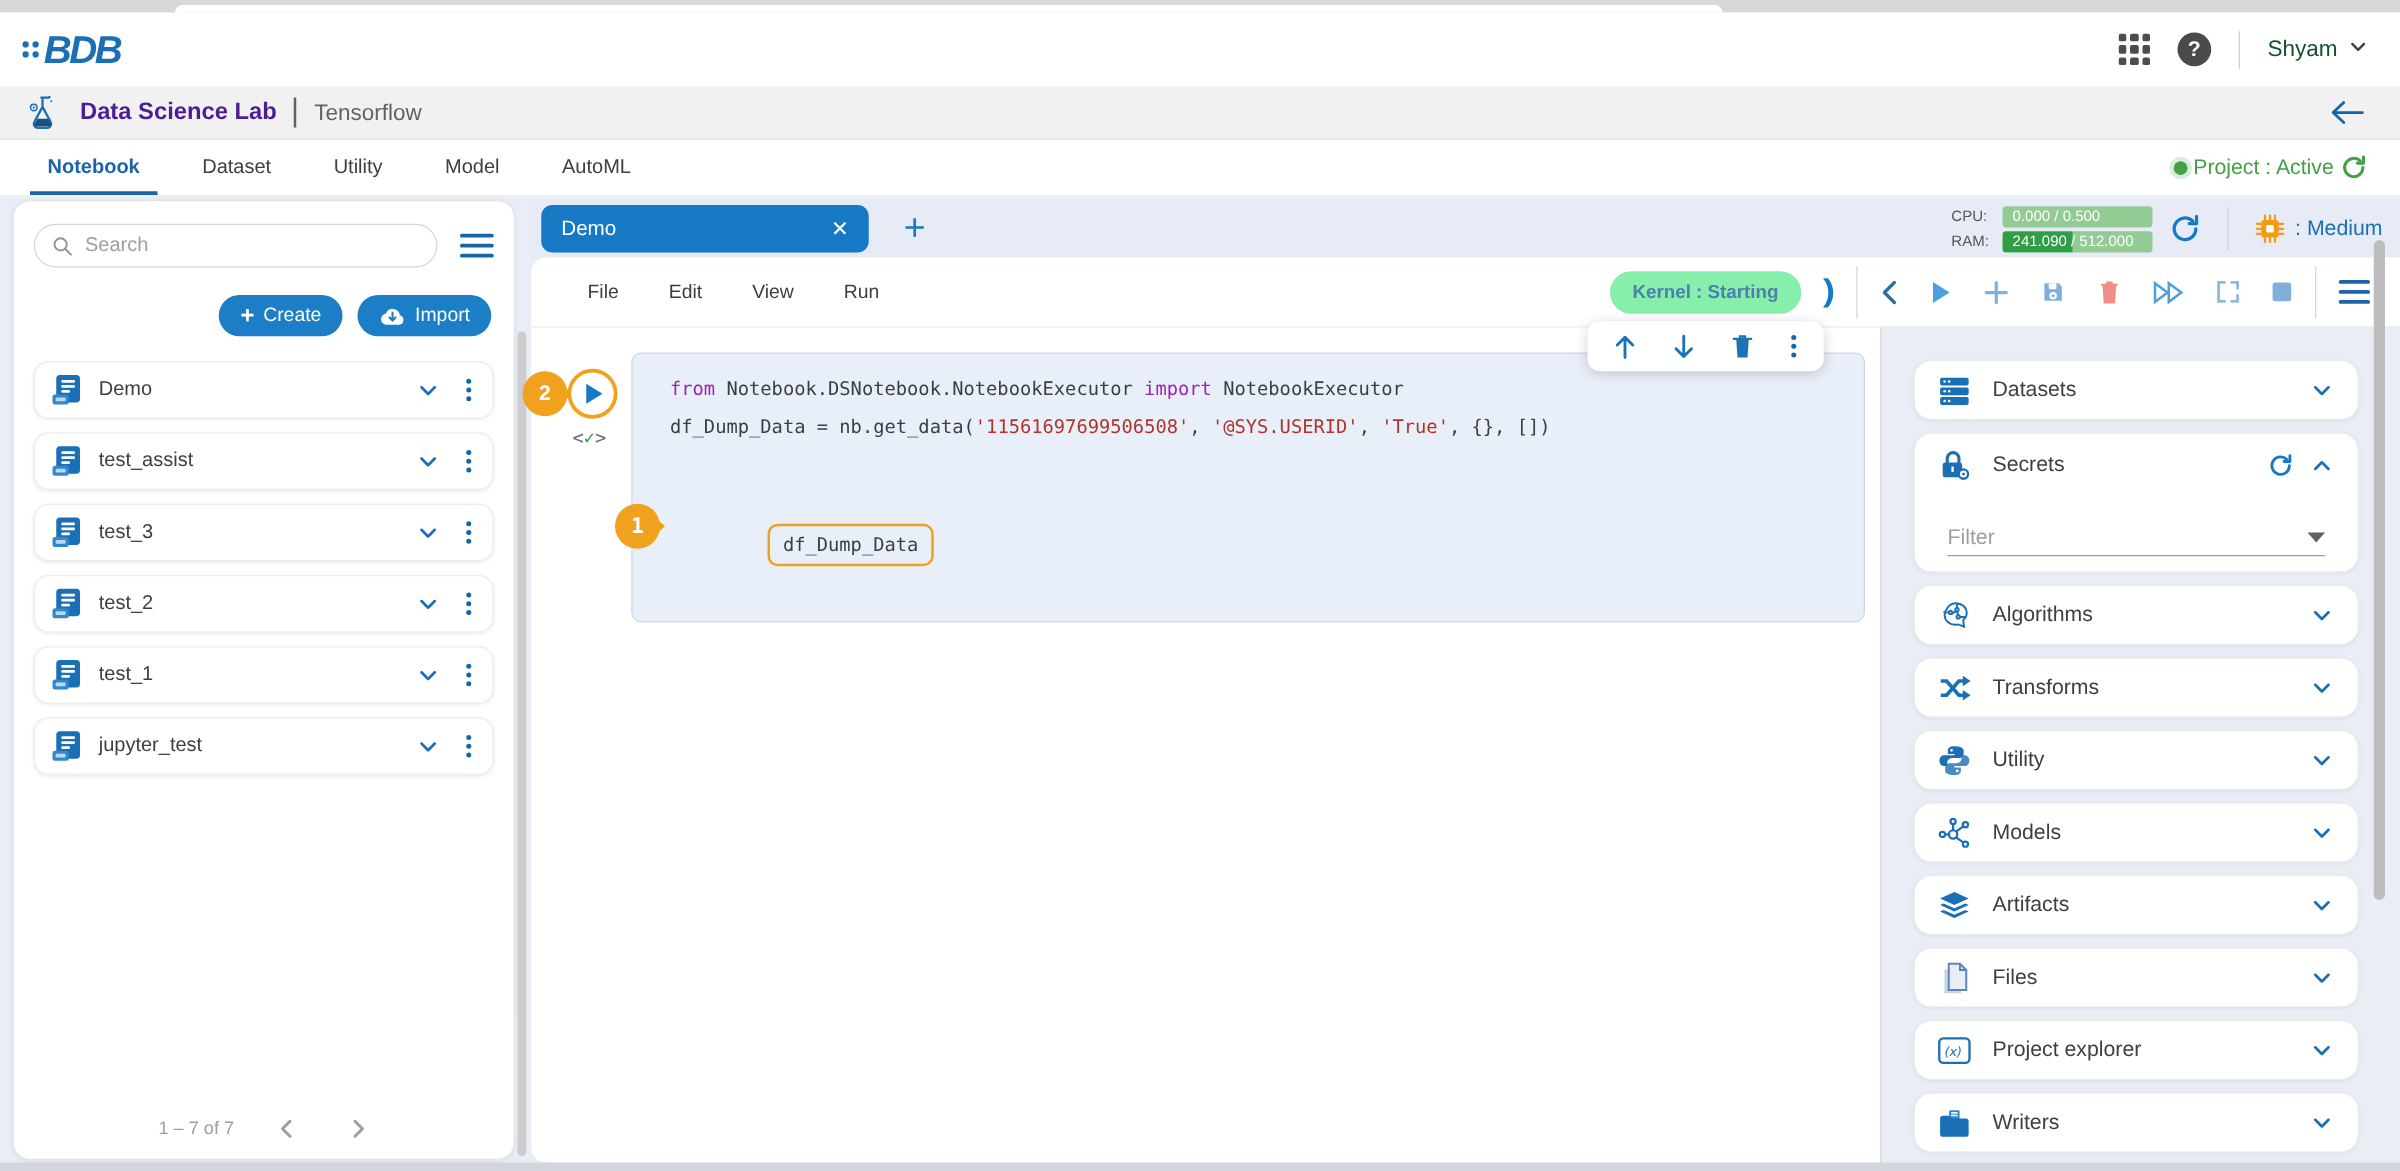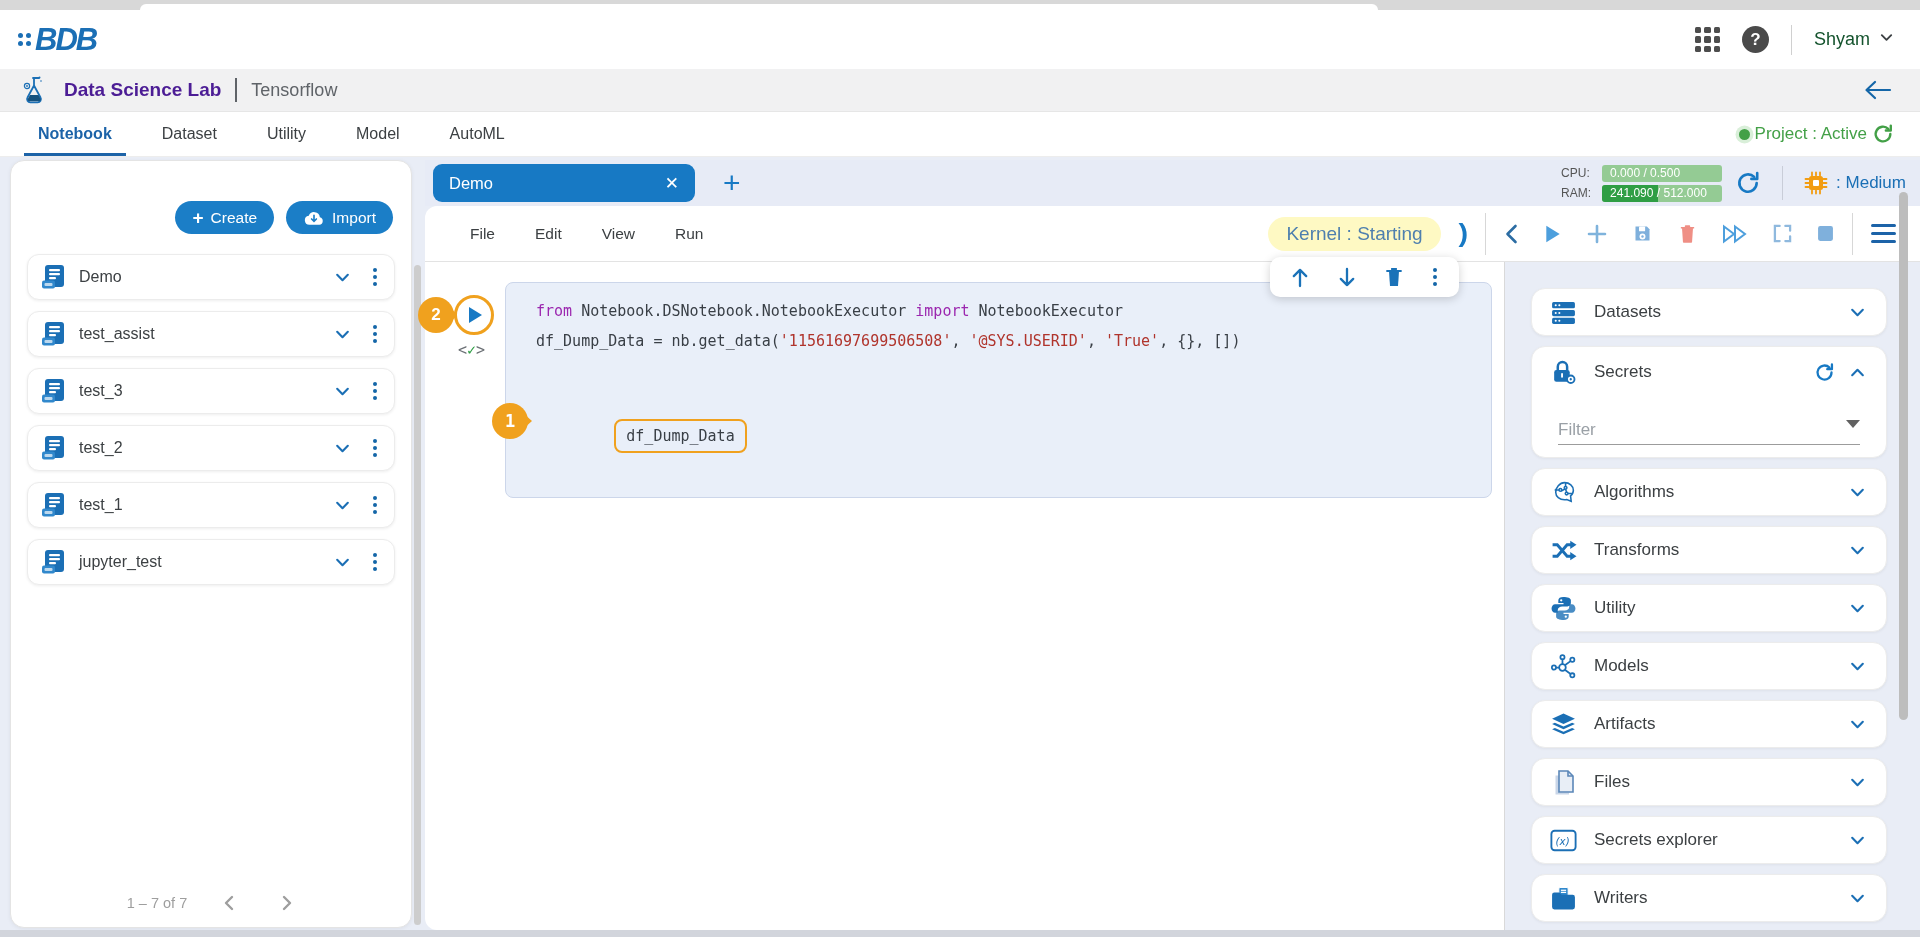--- a/index.html
+++ b/index.html
@@ -71,21 +71,21 @@
   .res-pill { width:120px; height:17px; border-radius:3px; background:#94cb94; color:#fff; font-size:12px; display:flex; align-items:center; padding-left:8px; position:relative; overflow:hidden; }
   .res-pill .fill { position:absolute; left:0; top:0; bottom:0; background:#2f9e44; }
   .res-pill span { position:relative; z-index:1; }
   .tab-divider { width:1px; height:34px; background:#c9cdd8; margin:0 8px; }
   .medium-tag { color:#1a6fb5; font-size:17px; display:flex; align-items:center; gap:8px; }
   
   .nb-toolbar { height:56px; background:#fff; display:flex; align-items:center; padding:0 24px 0 45px; border-bottom:1px solid #e3e3e3; border-top-left-radius:12px; }
   .nb-menus { display:flex; }
   .menu-item { font-size:15.5px; color:#3c4043; margin-right:40px; cursor:pointer; }
   .kernel-zone { margin-left:auto; display:flex; align-items:center; gap:18px; }
-  .kernel-pill { background:#fef9c3; border-radius:17px; height:34px; display:flex; align-items:center; padding:0 18px; color:#4e7fae; font-size:19px; }
+  .kernel-pill { background:#86efac; border-radius:17px; height:34px; display:flex; align-items:center; padding:0 18px; color:#4e7fae; font-size:15px;font-weight:bold; }
   .moon-spin { color:#1779c4; font-size:25px; font-weight:bold; transform:scaleX(1.15); }
   .tool-divider { width:1px; height:42px; background:#d7d7d7; }
   .tool-icons { display:flex; align-items:center; gap:25px; }
   .tool-icons .ticon { display:flex; cursor:pointer; }
   .burger-blue { width:25px; display:flex; flex-direction:column; gap:4.5px; cursor:pointer; }
   .burger-blue i { height:3.5px; background:#1c63a8; border-radius:2px; }
   
   .nb-content { position:absolute; top:102px; left:0; width:1079px; bottom:0; background:#fff; border-bottom-left-radius:12px; }
   .content-divider { position:absolute; top:102px; bottom:0; left:1079px; width:1px; background:#d9d9d9; }
   .cell-wrap { position:absolute; left:80px; top:20px; width:987px; }
@@ -110,21 +110,21 @@
   .balloon.b1 { left:-44px; top:50%; transform:translateY(-50%); }
   
   .right-panel { position:absolute; top:102px; left:1080px; right:0; bottom:0; padding:26px 33px 0 26px; display:flex; flex-direction:column; gap:10px; }
   .rp-card { background:#fff; border:1px solid #ececec; border-radius:14px; height:48px; display:flex; align-items:center; padding:0 20px 0 18px; gap:17px; box-shadow:0 1px 3px rgba(0,0,0,.05); flex:none; cursor:pointer; }
   .rp-label { font-size:17px; color:#3c4043; flex:1; }
   .rp-icon { width:27px; height:27px; display:flex; align-items:center; justify-content:center; }
   .rp-card.expanded { height:112px; flex-direction:column; align-items:stretch; padding:0; cursor:default; }
   .rp-exp-head { height:50px; display:flex; align-items:center; padding:0 20px 0 18px; gap:17px; cursor:pointer; }
   .rp-head-icons { display:flex; align-items:center; gap:14px; }
   .rp-head-icons .ticon { display:flex; cursor:pointer; }
-  .filter-row { margin:6px 26px 0; border-bottom:1px solid #9c9c9c; display:flex; padding-bottom:4px; }
+  .filter-row { margin:6px 26px 0; border-bottom:1px solid #9c9c9c; display:flex; align-items:flex-end; padding-bottom:4px; }
   .filter-row input { border:none; outline:none; flex:1; font-size:17px; color:#333; font-family:"Liberation Sans",sans-serif; background:transparent; }
   .filter-row input::placeholder { color:#9aa0a6; }
   .caret-down { width:0; height:0; border-left:7px solid transparent; border-right:7px solid transparent; border-top:8px solid #616161; margin-bottom:6px; cursor:pointer; }
   .rp-scrollbar { position:absolute; right:12px; top:32px; width:9px; height:528px; background:#bdbdbd; border-radius:5px; cursor:pointer; }
   
   .bottom-strip { position:absolute; bottom:0; left:0; right:0; height:7px; background:#d2d5dc; }
 </style>
 </head>
 <body>
 
@@ -199,20 +199,36 @@
     <span class="ticon" style="display:flex;cursor:pointer;">
         <svg width="22" height="22" viewBox="0 0 24 24">
           <path d="M20 12a8 8 0 1 1-2.3-5.6" fill="none" stroke="#43a047" stroke-width="2.6" stroke-linecap="round"></path>
           <path d="M20.5 2.8v5.4h-5.4" fill="none" stroke="#43a047" stroke-width="2.6" stroke-linecap="round" stroke-linejoin="round"></path>
         </svg>
       </span>
   </div>
 </div>
 
 <div class="sidebar">
+  <div class="search-row">
+    <div class="search-box">
+      <span class="ticon" style="display:flex;">
+          <svg width="18" height="18" viewBox="0 0 24 24">
+            <circle cx="10" cy="10" r="6.5" fill="none" stroke="#8a8f98" stroke-width="2"></circle>
+            <line x1="15.2" y1="15.2" x2="21" y2="21" stroke="#8a8f98" stroke-width="2" stroke-linecap="round"></line>
+          </svg>
+        </span>
+      <input type="text" placeholder="Search" style="">
+    </div>
+    <span class="menu-bars">
+        <i></i>
+        <i></i>
+        <i></i>
+      </span>
+  </div>
   <div class="action-row">
     <button class="pill-btn">
       <span class="plus-glyph">+</span>
       <span>Create</span>
     </button>
     <button class="pill-btn">
       <span class="ticon" style="display:flex;">
           <svg width="22" height="17" viewBox="0 0 24 18">
             <path d="M7 17a5 5 0 0 1-.7-9.95A6.3 6.3 0 0 1 18.4 8.6 4.3 4.3 0 0 1 17.8 17z" fill="#fff"></path>
             <path d="M12 6.5v6.5M9.4 10.6 12 13.2l2.6-2.6" stroke="#1b7ec7" stroke-width="1.8" fill="none" stroke-linecap="round"></path>
@@ -711,21 +727,21 @@
           </span>
         </div>
       
         <div class="rp-card">
           <span class="rp-icon">
             <svg width="29" height="25" viewBox="0 0 29 25">
               <rect x="1.5" y="2" width="26" height="21" rx="3.5" fill="none" stroke="#1b6fb5" stroke-width="2"></rect>
               <text x="6" y="17" font-size="11" font-style="italic" fill="#1b6fb5" font-family="DejaVu Sans, sans-serif">(x)</text>
             </svg>
           </span>
-          <span class="rp-label">Secrets explorer</span>
+          <span class="rp-label">Project explorer</span>
           <span class="ticon" style="display:flex;">
             <svg width="17" height="17" viewBox="0 0 16 16">
               <path d="M3 5.5l5 5 5-5" fill="none" stroke="#1b6fb5" stroke-width="2" stroke-linecap="round" stroke-linejoin="round"></path>
             </svg>
           </span>
         </div>
       
         <div class="rp-card">
           <span class="rp-icon">
             <svg width="27" height="27" viewBox="0 0 26 26">

